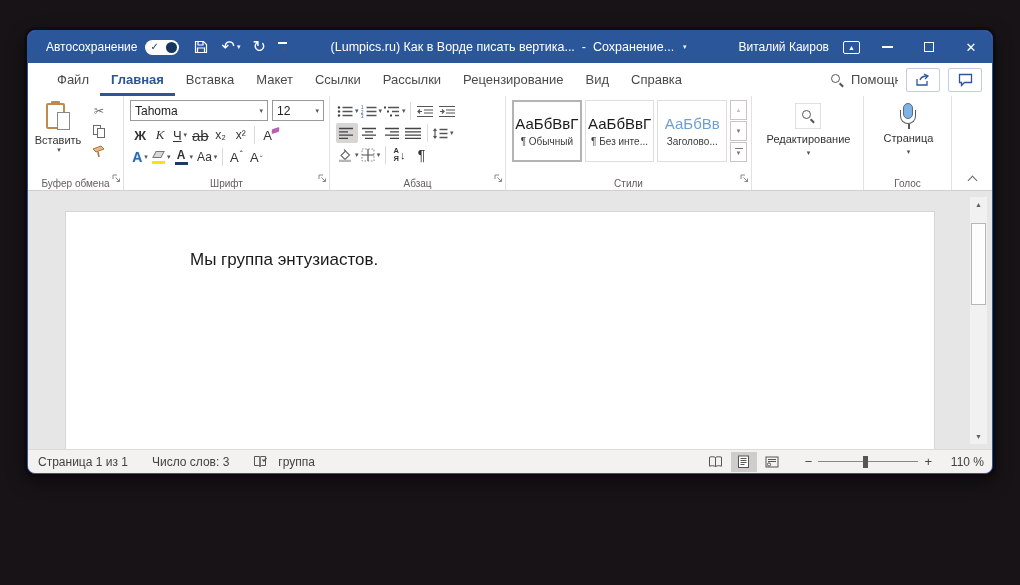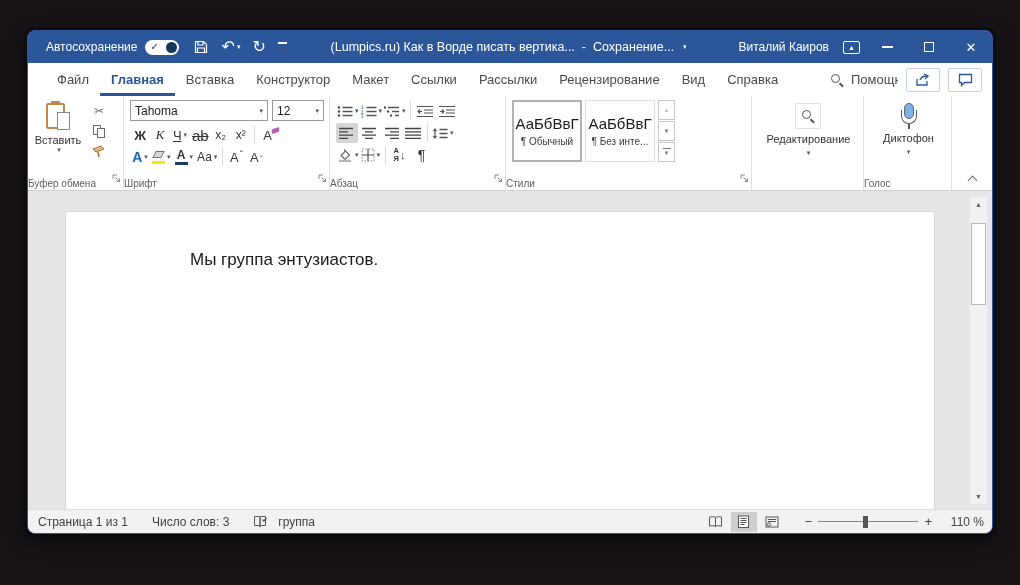--- a/index.html
+++ b/index.html
@@ -1,19 +1,19 @@
 <!DOCTYPE html>
 <html><head>
 <meta charset="utf-8">
 <style>
   * { margin:0; padding:0; box-sizing:border-box; }
   html,body { width:1020px; height:585px; overflow:hidden; }
   body { background:#171317; font-family:"Liberation Sans","DejaVu Sans",sans-serif; }
 
-  .window { position:absolute; left:27px; top:30px; width:966px; height:504px;
+  .window { position:absolute; left:27px; top:30px; width:966px; height:444px;
     background:#d946ef; border:1px solid #2b579a; border-radius:8px; overflow:hidden;
     display:flex; flex-direction:column;
     box-shadow:0 0 0 3px rgba(10,8,12,.45), 0 6px 18px rgba(0,0,0,.6); }
 
   
   .titlebar { height:32px; background:#2b579a; color:#fff; display:flex; align-items:center;
     font-size:12px; flex:0 0 auto; }
   .titlebar .pad { width:18px; }
   .autosave-lbl { margin-right:8px; }
   .toggle { width:34px; height:15px; background:#fff; border-radius:8px; position:relative;
@@ -51,21 +51,21 @@
     left:8px; top:10px; }
   .help-clip { width:47px; overflow:hidden; white-space:nowrap; font-size:13px; color:#4a4a4a; }
   .top-btn { width:34px; height:24px; border:1px solid #c3cee2; border-radius:2px;
     display:flex; align-items:center; justify-content:center; background:#fff; }
 
   
   .ribbon { height:95px; background:#fff; border-bottom:1px solid #d2d0ce; display:flex;
     flex:0 0 auto; position:relative; }
   .rgroup { position:relative; border-right:1px solid #e4e2e0; padding:4px 4px 16px 6px;
     display:flex; flex-direction:column; }
-  .glabel { position:absolute; bottom:1px; left:0; right:0; 
+  .glabel { position:absolute; bottom:1px; left:0; right:0; text-align:center;
     font-size:10px; color:#605e5c; }
   .launchr { position:absolute; right:2px; bottom:3px; }
   .ibtn { display:inline-flex; align-items:center; justify-content:center; min-width:20px;
     height:20px; padding:0 2px; font-size:13px; color:#333; }
   .car { font-size:7px; color:#555; margin-left:2px; }
   .vdiv { width:1px; background:#dddbd9; height:18px; margin:1px 3px; }
 
   
   .g-clip { width:96px; }
   .cliprow { display:flex; gap:6px; }
@@ -235,21 +235,20 @@
       <span class="winbtn closex">
           <span>✕</span>
         </span>
     </span>
   </div>
 
   <div class="tabrow">
     <span class="tab">Файл</span>
     <span class="tab active">Главная</span>
     <span class="tab">Вставка</span>
-    <span class="tab">Конструктор</span>
     <span class="tab">Макет</span>
     <span class="tab">Ссылки</span>
     <span class="tab">Рассылки</span>
     <span class="tab">Рецензирование</span>
     <span class="tab">Вид</span>
     <span class="tab">Справка</span>
     <span class="tabrow-right">
       <span class="mag">
           <i></i>
           <b></b>
@@ -489,20 +488,24 @@
     <div class="rgroup g-styles">
       <div class="stylesrow">
         <div class="stylebox sel">
           <span class="sprev">АаБбВвГ</span>
           <span class="sname">¶ Обычный</span>
         </div>
         <div class="stylebox">
           <span class="sprev">АаБбВвГ</span>
           <span class="sname">¶ Без инте...</span>
         </div>
+        <div class="stylebox">
+          <span class="sprev blue">АаБбВв</span>
+          <span class="sname">Заголово...</span>
+        </div>
         <div class="stylescroll">
           <span class="sscr dis">▲</span>
           <span class="sscr">▼</span>
           <span class="sscr">
             <span class="bar2"></span>
             <span>▼</span>
           </span>
         </div>
       </div>
       <span class="glabel">Стили</span>
@@ -526,21 +529,21 @@
       </div>
     </div>
 
     <div class="rgroup g-voice" style="border-right:1px solid #e4e2e0;">
       <div class="bigbtn">
         <span class="micicon">
           <span class="arc"></span>
             <span class="cap"></span>
             <span class="stem"></span>
         </span>
-        <span class="biglbl">Диктофон</span>
+        <span class="biglbl">Страница</span>
         <span class="bigcar">▾</span>
       </div>
       <span class="glabel">Голос</span>
     </div>
 
     <span class="collapse-chev"></span>
   </div>
 
   <div class="docarea">
     <div class="page">

